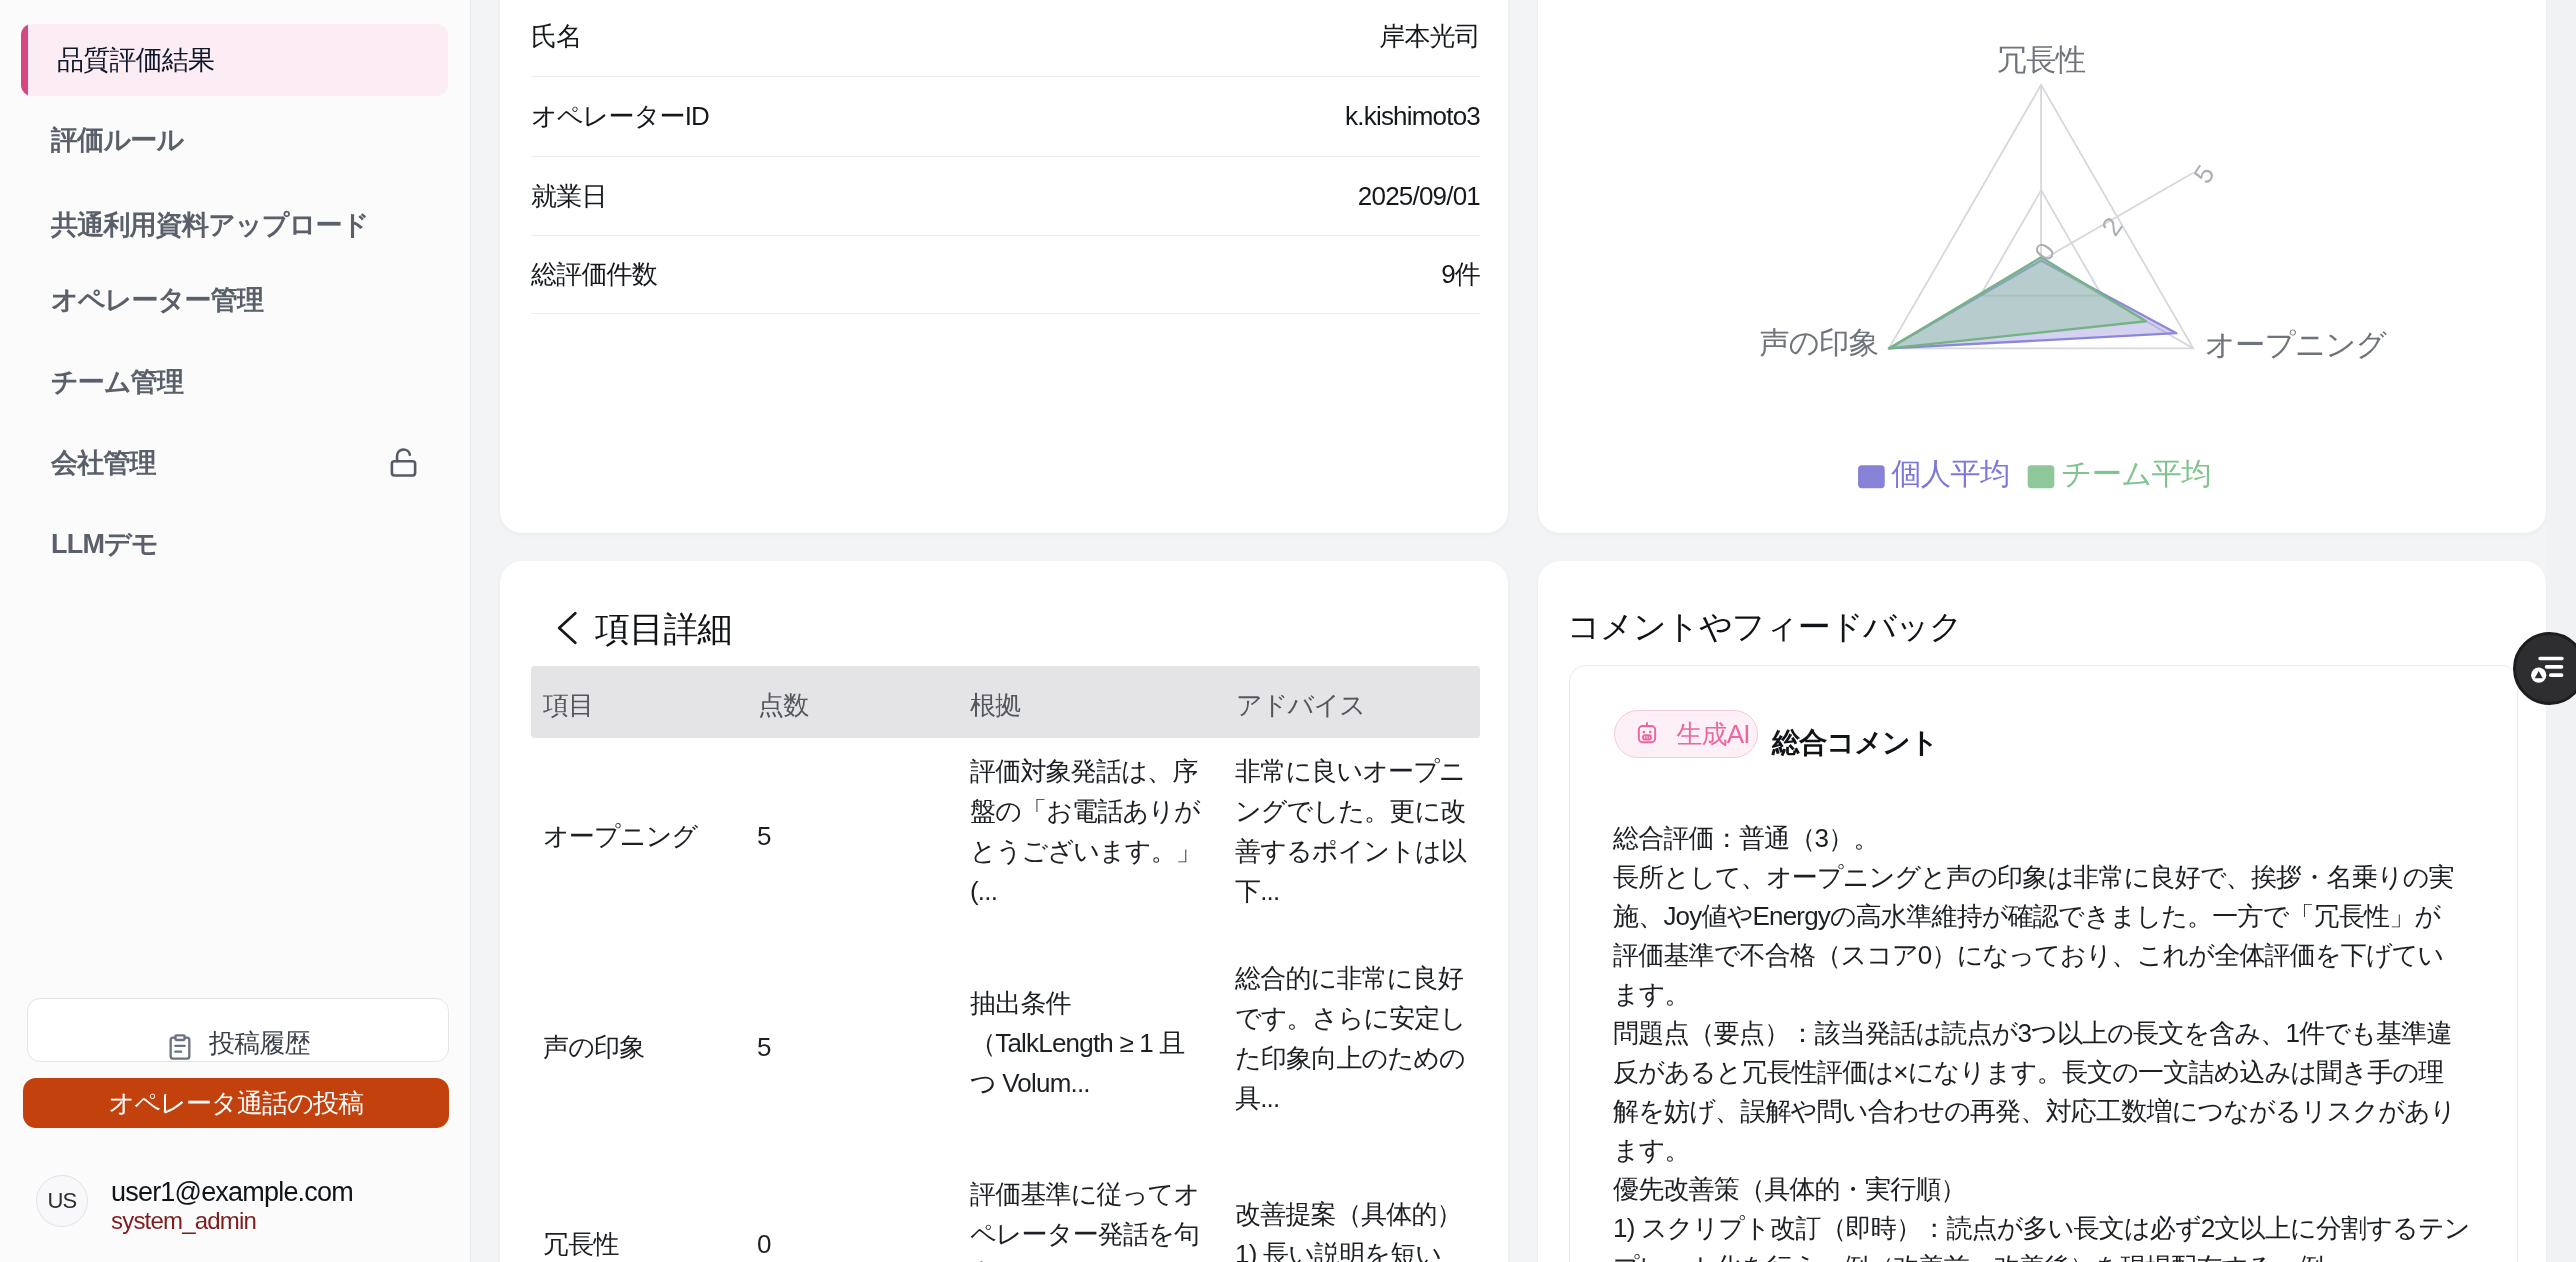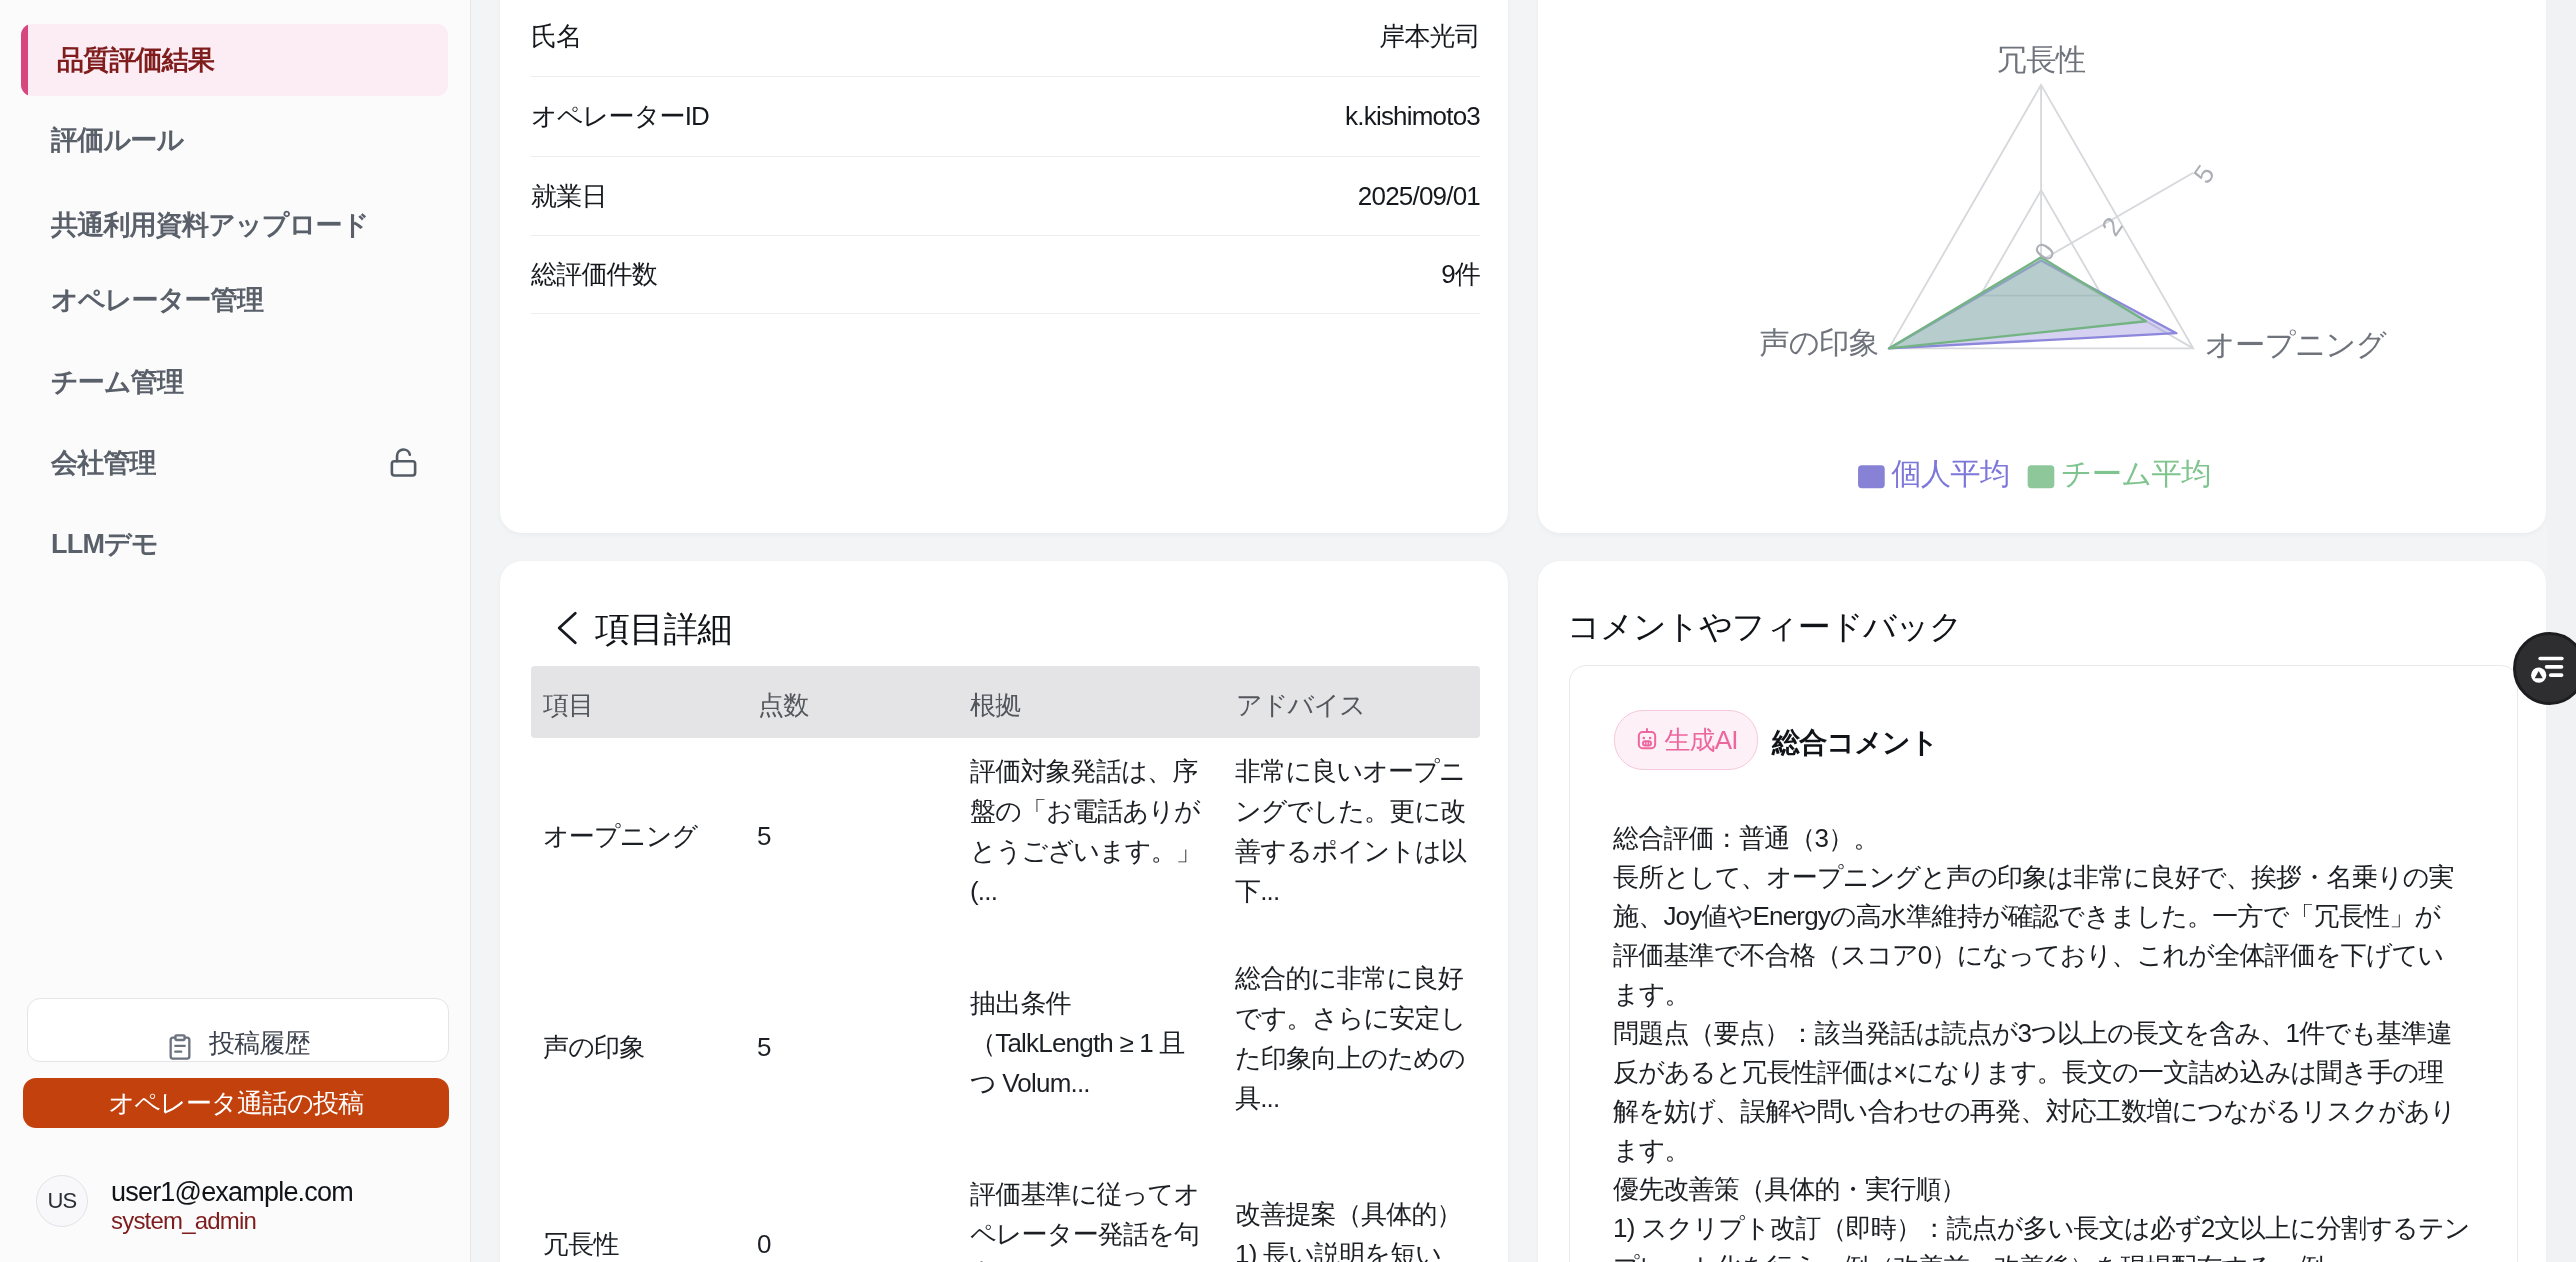--- a/index.html
+++ b/index.html
@@ -3,21 +3,21 @@
 <style>
 *{margin:0;padding:0;box-sizing:border-box}
 html,body{width:2576px;height:1262px;overflow:hidden}
 body{font-family:"Liberation Sans",sans-serif;background:#f3f4f6;position:relative;color:#15181d;letter-spacing:-0.8px}
 .abs{position:absolute}
 .card{position:absolute;background:#fff;border-radius:22px;box-shadow:0 1.8px 5.5px rgba(0,0,0,.04)}
 
 #sidebar{position:absolute;left:0;top:0;width:471px;height:1262px;background:#fbfbfc;border-right:1.8px solid #e7e7ea}
 .navactive{position:absolute;left:21px;top:24px;width:427px;height:72px;background:#fcedf5;border-radius:11px;overflow:hidden}
 .navbar{position:absolute;left:0;top:0;width:7.4px;height:72px;background:#d6477f}
-.navactive span{position:absolute;left:36px;top:23px;font-size:27px;line-height:27px;font-weight:700;color:#7f1d1d}
+.navactive span{position:absolute;left:36px;top:23px;font-size:27px;line-height:27px;font-weight:400;color:#0f172a}
 .nav{position:absolute;left:51px;font-size:27px;line-height:27px;font-weight:700;color:#5a606a;white-space:nowrap}
 
 #histbtn{position:absolute;left:27px;top:998px;width:422px;height:64px;background:#fff;border:1.8px solid #e5e5e8;border-radius:13px;display:flex;align-items:flex-end;justify-content:center;gap:14.7px;font-size:26px;color:#3a404b}
 #pinkbtn{position:absolute;left:23px;top:1078px;width:426px;height:50px;background:#c2410c;border-radius:13px;display:flex;align-items:center;justify-content:center;font-size:26px;color:#fff}
 #avatar{position:absolute;left:36px;top:1175px;width:52px;height:52px;border-radius:50%;background:#f8f8fa;border:1.8px solid #e3e3e8;display:flex;align-items:center;justify-content:center;font-size:22px;color:#2a2e35}
 #email{position:absolute;left:111px;top:1177px;font-size:27px;color:#101318}
 #role{position:absolute;left:111px;top:1207px;font-size:24px;color:#7f1d1d}
 .prow{position:absolute;left:0;width:100%;border-bottom:1.8px solid #ededef;display:flex;align-items:center;justify-content:space-between;font-size:26px}
 
 #dtheader{position:absolute;left:531px;top:666px;width:949px;height:72px;background:#e4e4e7;border-radius:3.7px}
@@ -109,21 +109,21 @@
   <text x="370" y="408" text-anchor="end">声の印象</text>
  </g>
  <rect x="348" y="529.6" width="29" height="25" rx="4" fill="#8782d6"></rect>
  <text x="384" y="550" font-size="33" fill="#7d77d9">個人平均</text>
  <rect x="532.4" y="529.6" width="29" height="25" rx="4" fill="#8ec79a"></rect>
  <text x="569" y="550" font-size="33" fill="#7fc48e">チーム平均</text>
 </svg>
 <div id="comments">
  <div id="cmthead" style="left:1567px;top:605px;font-size:33px">コメントやフィードバック</div>
  <div id="cmtbox" style="left:1569px;top:665px;width:949px;height:650px"></div>
- <div id="pill" style="left:1614px;top:710px;width:144px;height:60px;padding-left:18.4px;gap:3px">
+ <div id="pill" style="left:1614px;top:710px;width:144px;height:48px;padding-left:18.4px;gap:15px">
   <svg width="28" height="28" viewBox="0 0 24 24" fill="none" stroke="#ed679f" stroke-width="1.7" stroke-linecap="round" stroke-linejoin="round">
         <path d="M12 2.6v2.6"></path>
         <rect x="5" y="5.2" width="14" height="13.8" rx="3.2"></rect>
         <circle cx="9.3" cy="10.3" r="1.1" fill="#ed679f" stroke="none"></circle>
         <circle cx="14.7" cy="10.3" r="1.1" fill="#ed679f" stroke="none"></circle>
         <rect x="8.6" y="13.1" width="6.8" height="3.7" rx="1.7"></rect>
         <path d="M11 13.3v3.3" stroke-width="1.3"></path>
         <path d="M13.1 13.3v3.3" stroke-width="1.3"></path>
       </svg>
   <span>生成AI</span>

